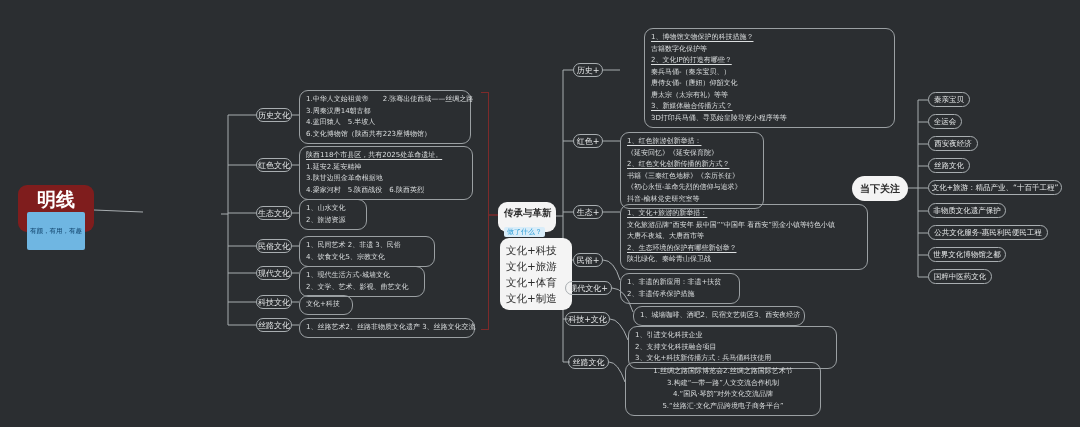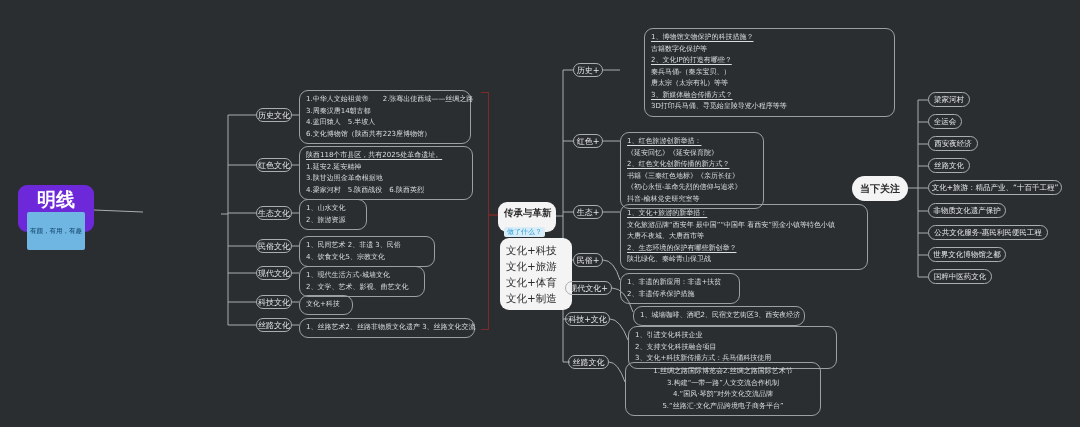--- a/index.html
+++ b/index.html
@@ -9,21 +9,21 @@
   }
   .wires{position:absolute;left:0;top:0;width:1080px;height:427px;}
   
   .bracket{
     position:absolute;left:481px;top:92px;width:7px;height:236px;
     border-top:1.5px solid #7d2a2a;border-bottom:1.5px solid #7d2a2a;border-right:1.5px solid #7d2a2a;
   }
   
   .blue-node{
     position:absolute;left:18px;top:185px;width:76px;height:47px;
-    background:#6d28d9;border-radius:9px;text-align:center;
+    background:#7f1d1d;border-radius:9px;text-align:center;
   }
   .blue-title{color:#ffffff;font-size:19px;font-weight:600;line-height:24px;margin-top:2px;}
   .blue-badge{
     display:inline-block;margin-top:1px;padding:15px 3px;border-radius:2px;
     background:#6fb6e2;color:#12456e;font-size:6.5px;line-height:8px;white-space:nowrap;
   }
   
   .white-node{
     position:absolute;background:#f4f4f4;border-radius:9px;padding:4px 6px;
     color:#2b2b2b;box-sizing:border-box;
@@ -183,20 +183,21 @@
   <div class="pill" style="left:573px;top:253px;width:30px">民俗+</div>
   <div class="pill" style="left:565px;top:281px;width:47px">现代文化+</div>
   <div class="pill" style="left:565px;top:312px;width:45px">科技+文化</div>
   <div class="pill" style="left:568px;top:355px;width:41px">丝路文化</div>
 
   <div class="box" style="left:644px;top:28px;width:251px">
       <div class="ln u">1、博物馆文物保护的科技措施？</div>
       <div class="ln">古籍数字化保护等</div>
       <div class="ln u">2、文化IP的打造有哪些？</div>
       <div class="ln">秦兵马俑-（秦亲宝贝、）</div>
+      <div class="ln">唐侍女俑-（唐妞）仰韶文化</div>
       <div class="ln">唐太宗（太宗有礼）等等</div>
       <div class="ln u">3、新媒体融合传播方式？</div>
       <div class="ln">3D打印兵马俑、寻觅始皇陵导览小程序等等</div>
     </div>
   <div class="box" style="left:620px;top:132px;width:144px">
       <div class="ln u">1、红色旅游创新举措：</div>
       <div class="ln">《延安回忆》《延安保育院》</div>
       <div class="ln u">2、红色文化创新传播的新方式？</div>
       <div class="ln">书籍《三秦红色地标》《亲历长征》</div>
       <div class="ln">《初心永恒-革命先烈的信仰与追求》</div>
@@ -225,21 +226,21 @@
       <div class="ln">1.丝绸之路国际博览会2.丝绸之路国际艺术节</div>
       <div class="ln">3.构建“一带一路”人文交流合作机制</div>
       <div class="ln">4.“国风·琴韵”对外文化交流品牌</div>
       <div class="ln">5.“丝路汇·文化产品跨境电子商务平台”</div>
     </div>
 
   <div class="focus-node">
     <span>当下关注</span>
   </div>
 
-  <div class="focus-item" style="left:928px;top:92px;width:42px">梁家河村</div>
+  <div class="focus-item" style="left:928px;top:92px;width:42px">秦亲宝贝</div>
   <div class="focus-item" style="left:928px;top:114px;width:34px">全运会</div>
   <div class="focus-item" style="left:928px;top:136px;width:50px">西安夜经济</div>
   <div class="focus-item" style="left:928px;top:158px;width:42px">丝路文化</div>
   <div class="focus-item" style="left:928px;top:180px;width:134px">文化+旅游：精品产业、“十百千工程”</div>
   <div class="focus-item" style="left:928px;top:203px;width:78px">非物质文化遗产保护</div>
   <div class="focus-item" style="left:928px;top:225px;width:120px">公共文化服务-惠民利民便民工程</div>
   <div class="focus-item" style="left:928px;top:247px;width:78px">世界文化博物馆之都</div>
   <div class="focus-item" style="left:928px;top:269px;width:64px">国粹中医药文化</div>
 
 </div>

